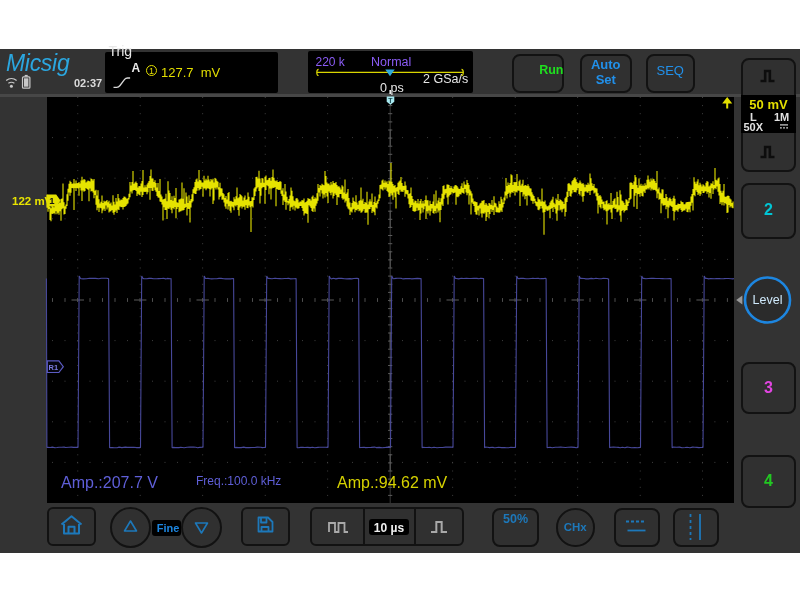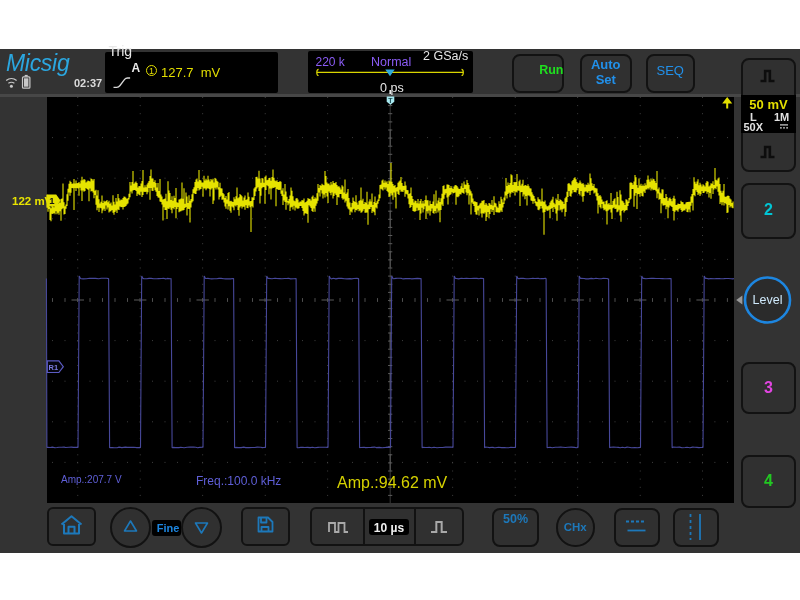--- a/index.html
+++ b/index.html
@@ -48,33 +48,33 @@
 
 <div class="blackbox" style="left:105px;top:52.3px;width:172.7px;height:40.8px;border-radius:2px;"></div>
 <div class="t" style="left:108.5px;top:43px;font-size:14px;color:#e8e8e8;">Trig</div>
 <div class="t" style="left:131.5px;top:60.5px;font-size:12px;font-weight:bold;color:#e8e8e8;">A</div>
 <div class="t" style="left:146px;top:65.2px;width:11px;height:11px;border:1.2px solid #e3df00;border-radius:50%;color:#e3df00;font-size:9px;text-align:center;line-height:10.5px;">1</div>
 <div class="t" style="left:161px;top:64.5px;font-size:13px;color:#e3df00;">127.7&nbsp; mV</div>
 
 <div class="blackbox" style="left:308px;top:50.5px;width:164.5px;height:42.8px;border-radius:2px;"></div>
 <div class="t" style="left:315.5px;top:55px;font-size:12px;color:#8b5cf6;">220 k</div>
 <div class="t" style="left:371px;top:55px;font-size:12.5px;color:#8b5cf6;">Normal</div>
-<div class="t" style="left:423px;top:49px;font-size:12.5px;color:#e6e6e6;">2 GSa/s</div>
+<div class="t" style="left:423px;top:72px;font-size:12.5px;color:#e6e6e6;">2 GSa/s</div>
 <div class="t" style="left:380px;top:80.5px;font-size:12.5px;color:#e6e6e6;">0 ps</div>
 
 <div class="btn" style="left:511.5px;top:53.5px;width:52px;height:39.4px;"></div>
 <div class="t" style="left:511.5px;top:63px;width:52px;text-align:right;font-size:12.5px;font-weight:bold;color:#1fe01f;">Run</div>
 <div class="btn" style="left:580px;top:53.5px;width:51.5px;height:39.4px;"></div>
 <div class="t" style="left:580px;top:56.5px;width:51.5px;text-align:center;font-size:13px;font-weight:bold;color:#2190ea;line-height:15.5px;">Auto<br>Set</div>
 <div class="btn" style="left:645.5px;top:53.5px;width:49.5px;height:39.4px;"></div>
 <div class="t" style="left:645.5px;top:63px;width:49.5px;text-align:center;font-size:13px;font-weight:normal;color:#2190ea;">SEQ</div>
 
 <div class="t" style="left:12px;top:194.5px;width:40px;text-align:right;font-size:11.5px;font-weight:bold;color:#e8e400;">122 mV</div>
 
-<div class="t" style="left:61px;top:474px;font-size:10px;color:#5f5fd8;">Amp.:207.7 V</div>
+<div class="t" style="left:61px;top:474px;font-size:16px;color:#5f5fd8;">Amp.:207.7 V</div>
 <div class="t" style="left:196px;top:474px;font-size:12px;color:#5f5fd8;">Freq.:100.0 kHz</div>
 <div class="t" style="left:337px;top:474px;font-size:16px;color:#d6d200;">Amp.:94.62 mV</div>
 
 <div class="btn" style="left:741px;top:58px;width:55px;height:114px;"></div>
 <div class="blackbox" style="left:741px;top:94.6px;width:55px;height:38.4px;"></div>
 <div class="t" style="left:741px;top:96.5px;width:55px;text-align:center;font-size:13px;font-weight:bold;color:#e3df00;">50 mV</div>
 <div class="t" style="left:750px;top:110.5px;font-size:11px;font-weight:bold;color:#e0e0e0;">L</div>
 <div class="t" style="left:774px;top:110.5px;font-size:11px;font-weight:bold;color:#e0e0e0;">1M</div>
 <div class="t" style="left:743.5px;top:121px;font-size:11px;font-weight:bold;color:#e0e0e0;">50X</div>
 

